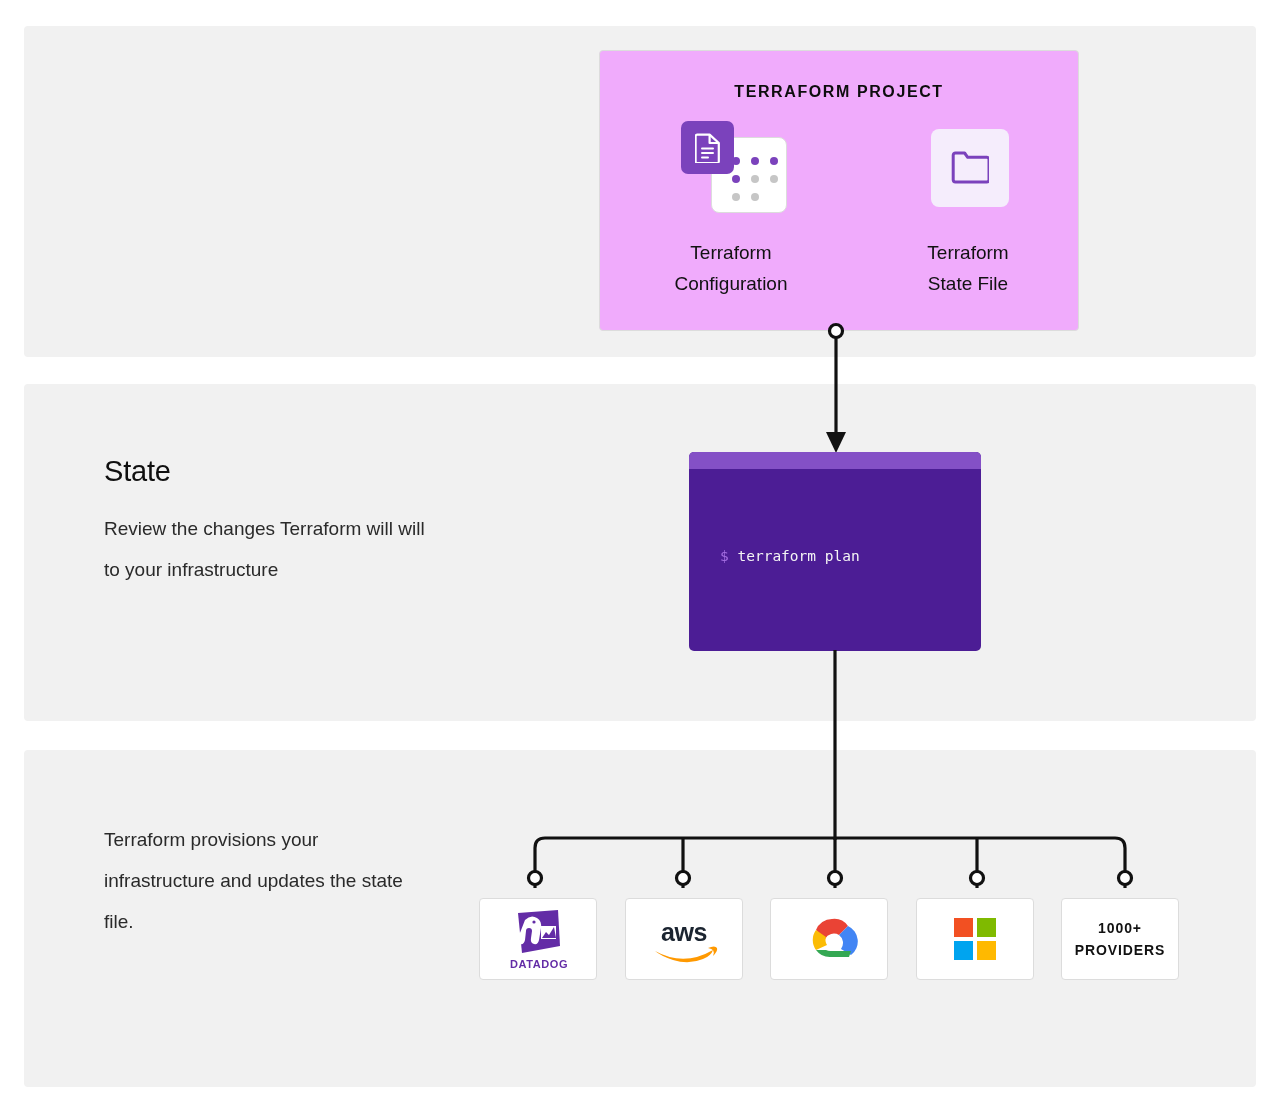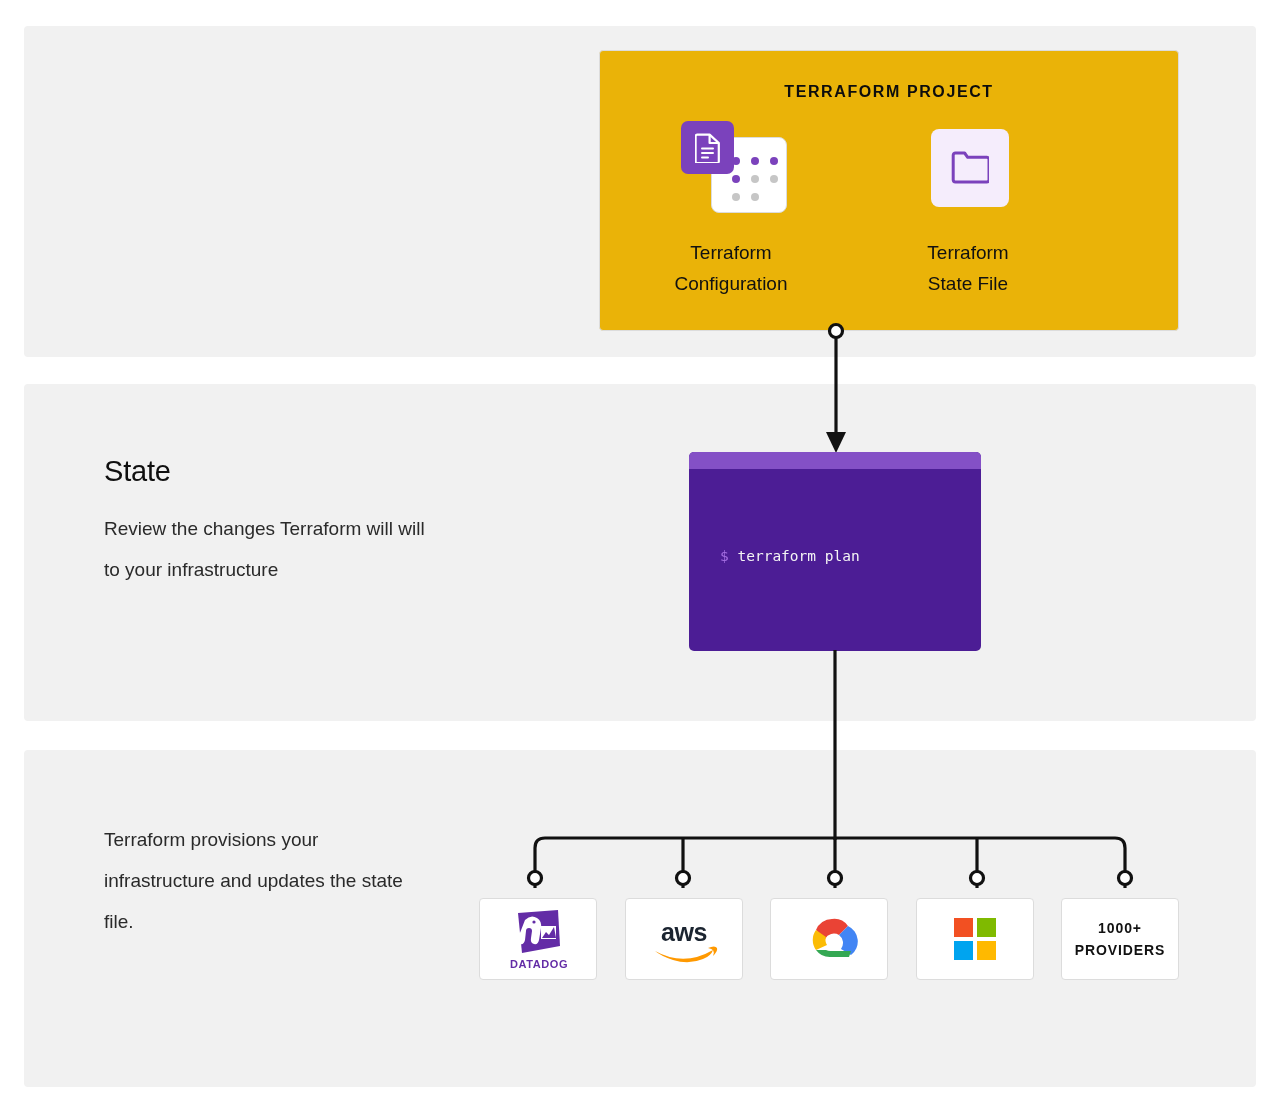--- a/index.html
+++ b/index.html
@@ -58,23 +58,23 @@
   }
   #write-text { top: 93px; }
   #plan-text  { top: 455px; }
   #apply-text { top: 819px; }
 
   
   #project-card {
     position: absolute;
     left: 599px;
     top: 50px;
-    width: 580px;
+    width: 480px;
     height: 281px;
-    background: #eab308;
+    background: #f0abfc;
     border: 1px solid #dcdcdc;
     border-radius: 4px;
     box-sizing: border-box;
   }
   #project-card-title {
     position: absolute;
     left: 0; right: 0;
     top: 32px;
     text-align: center;
     font-size: 16px;

